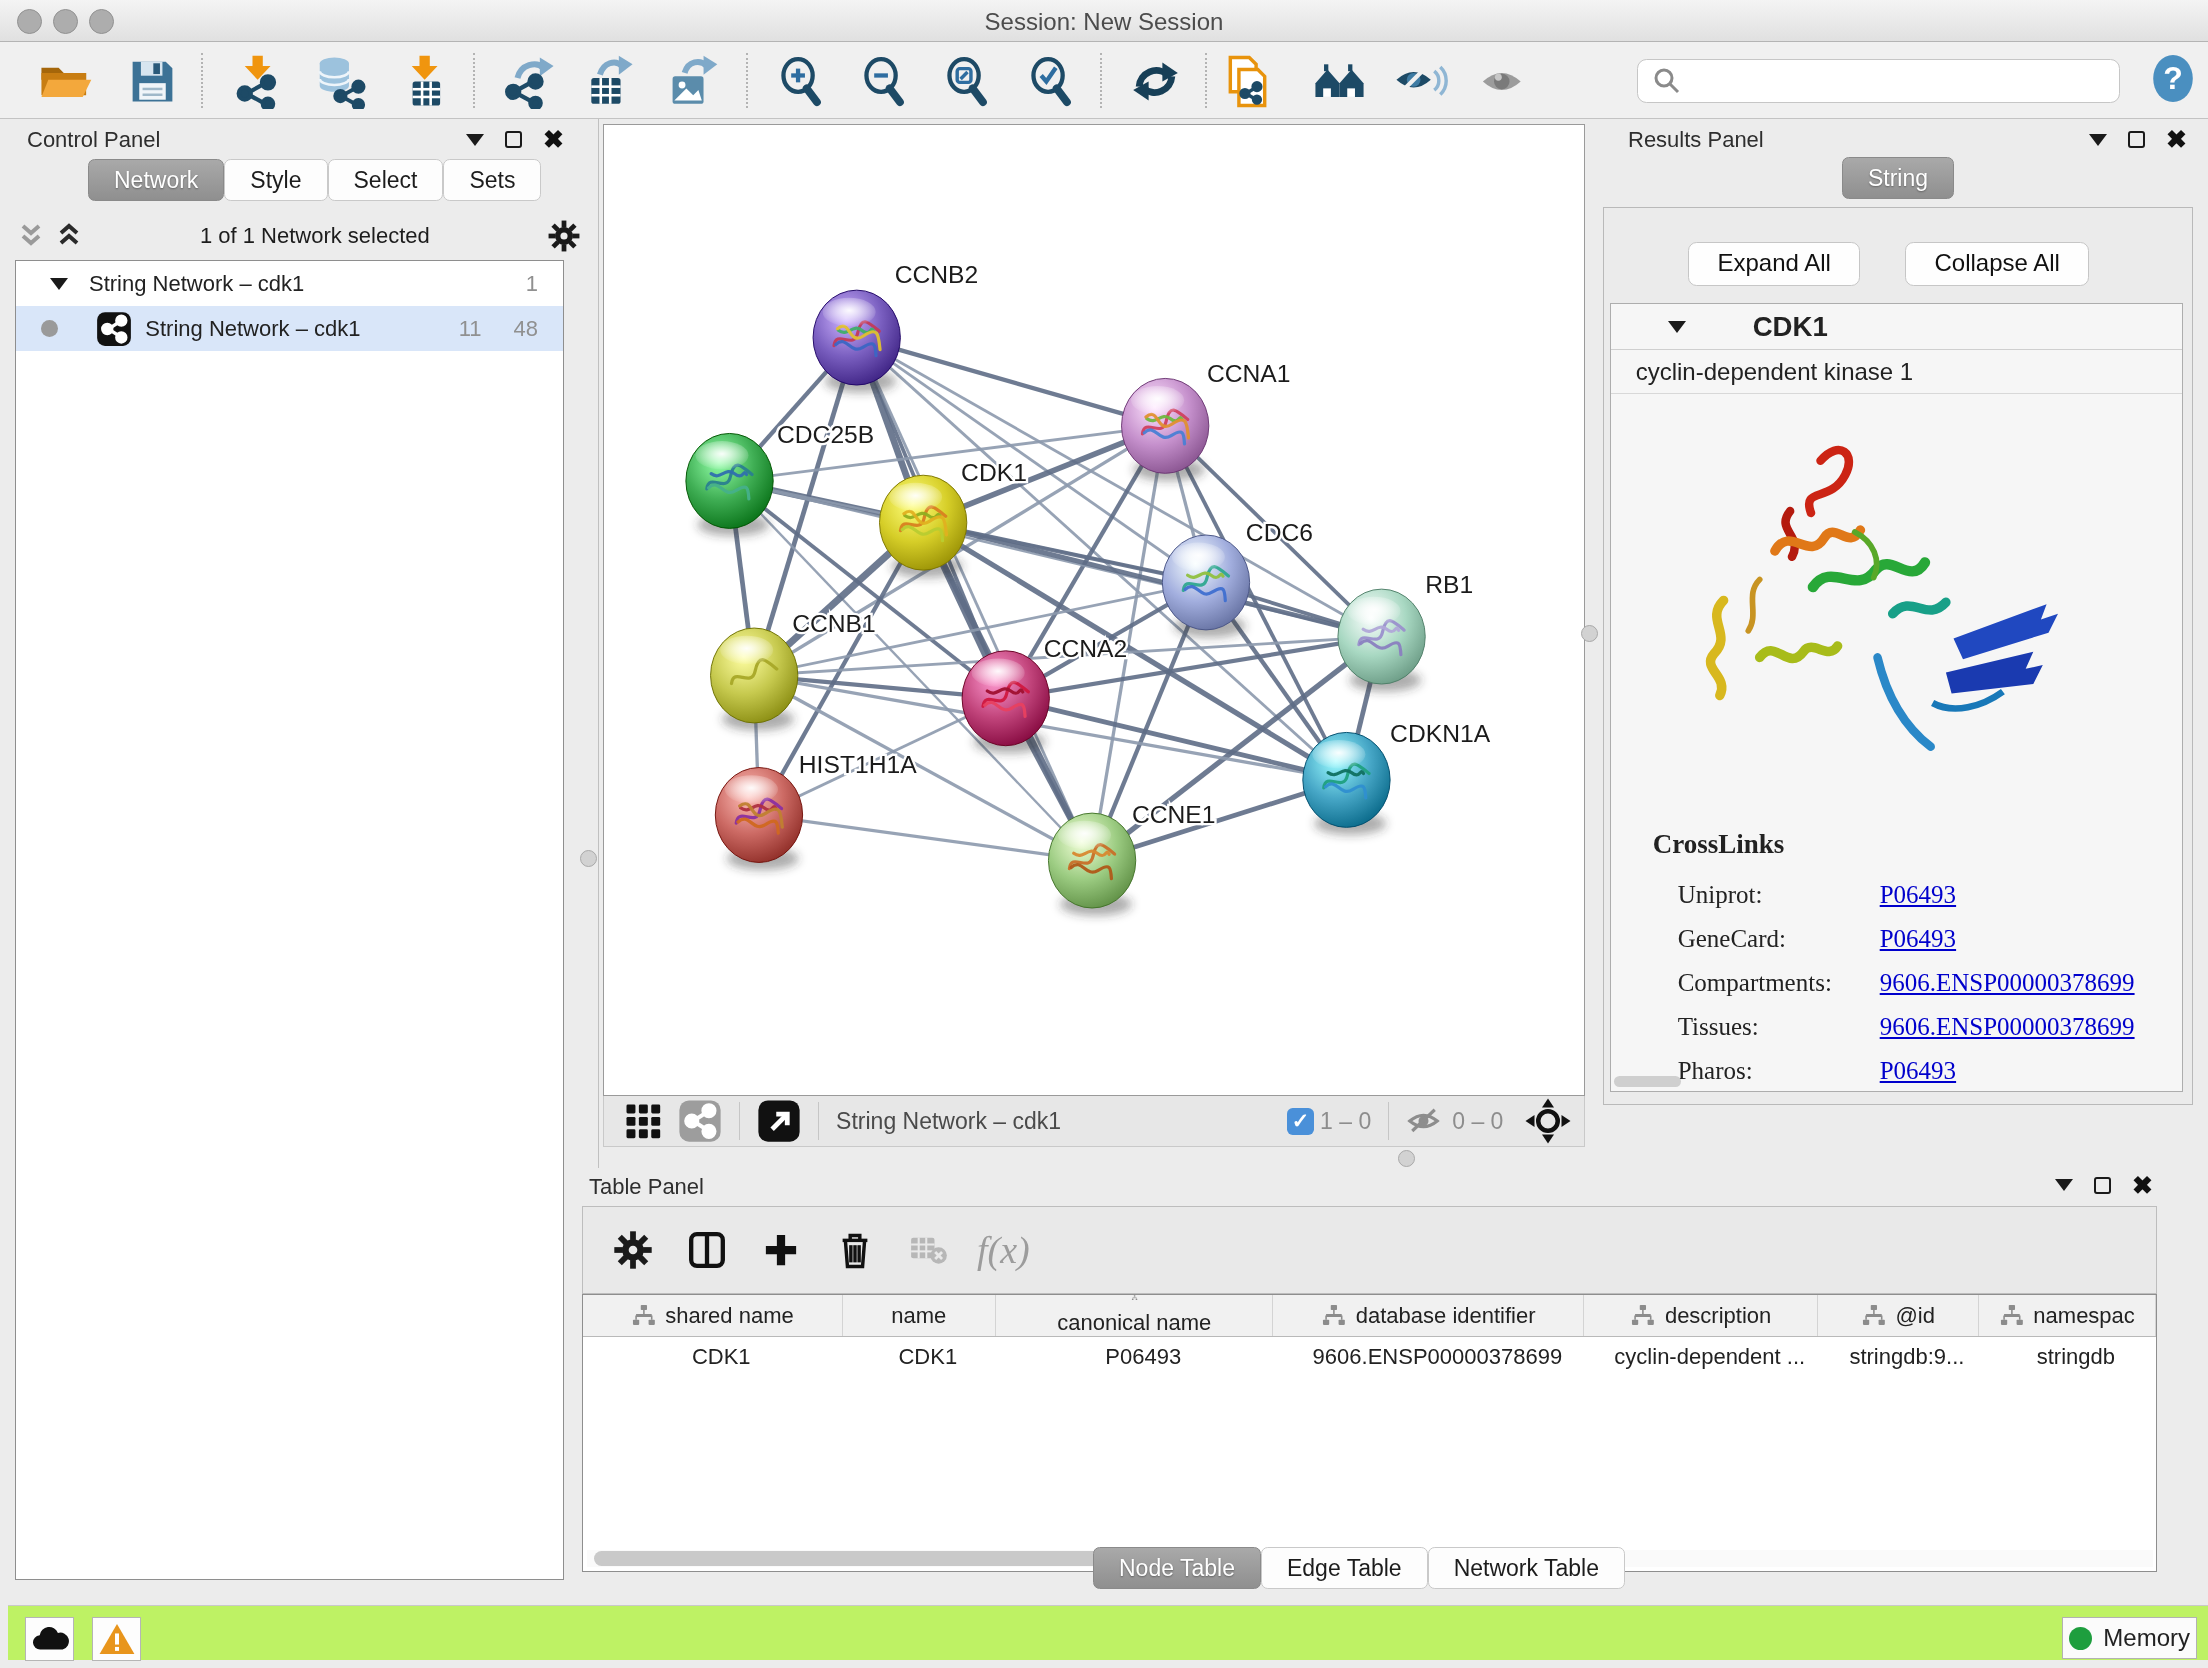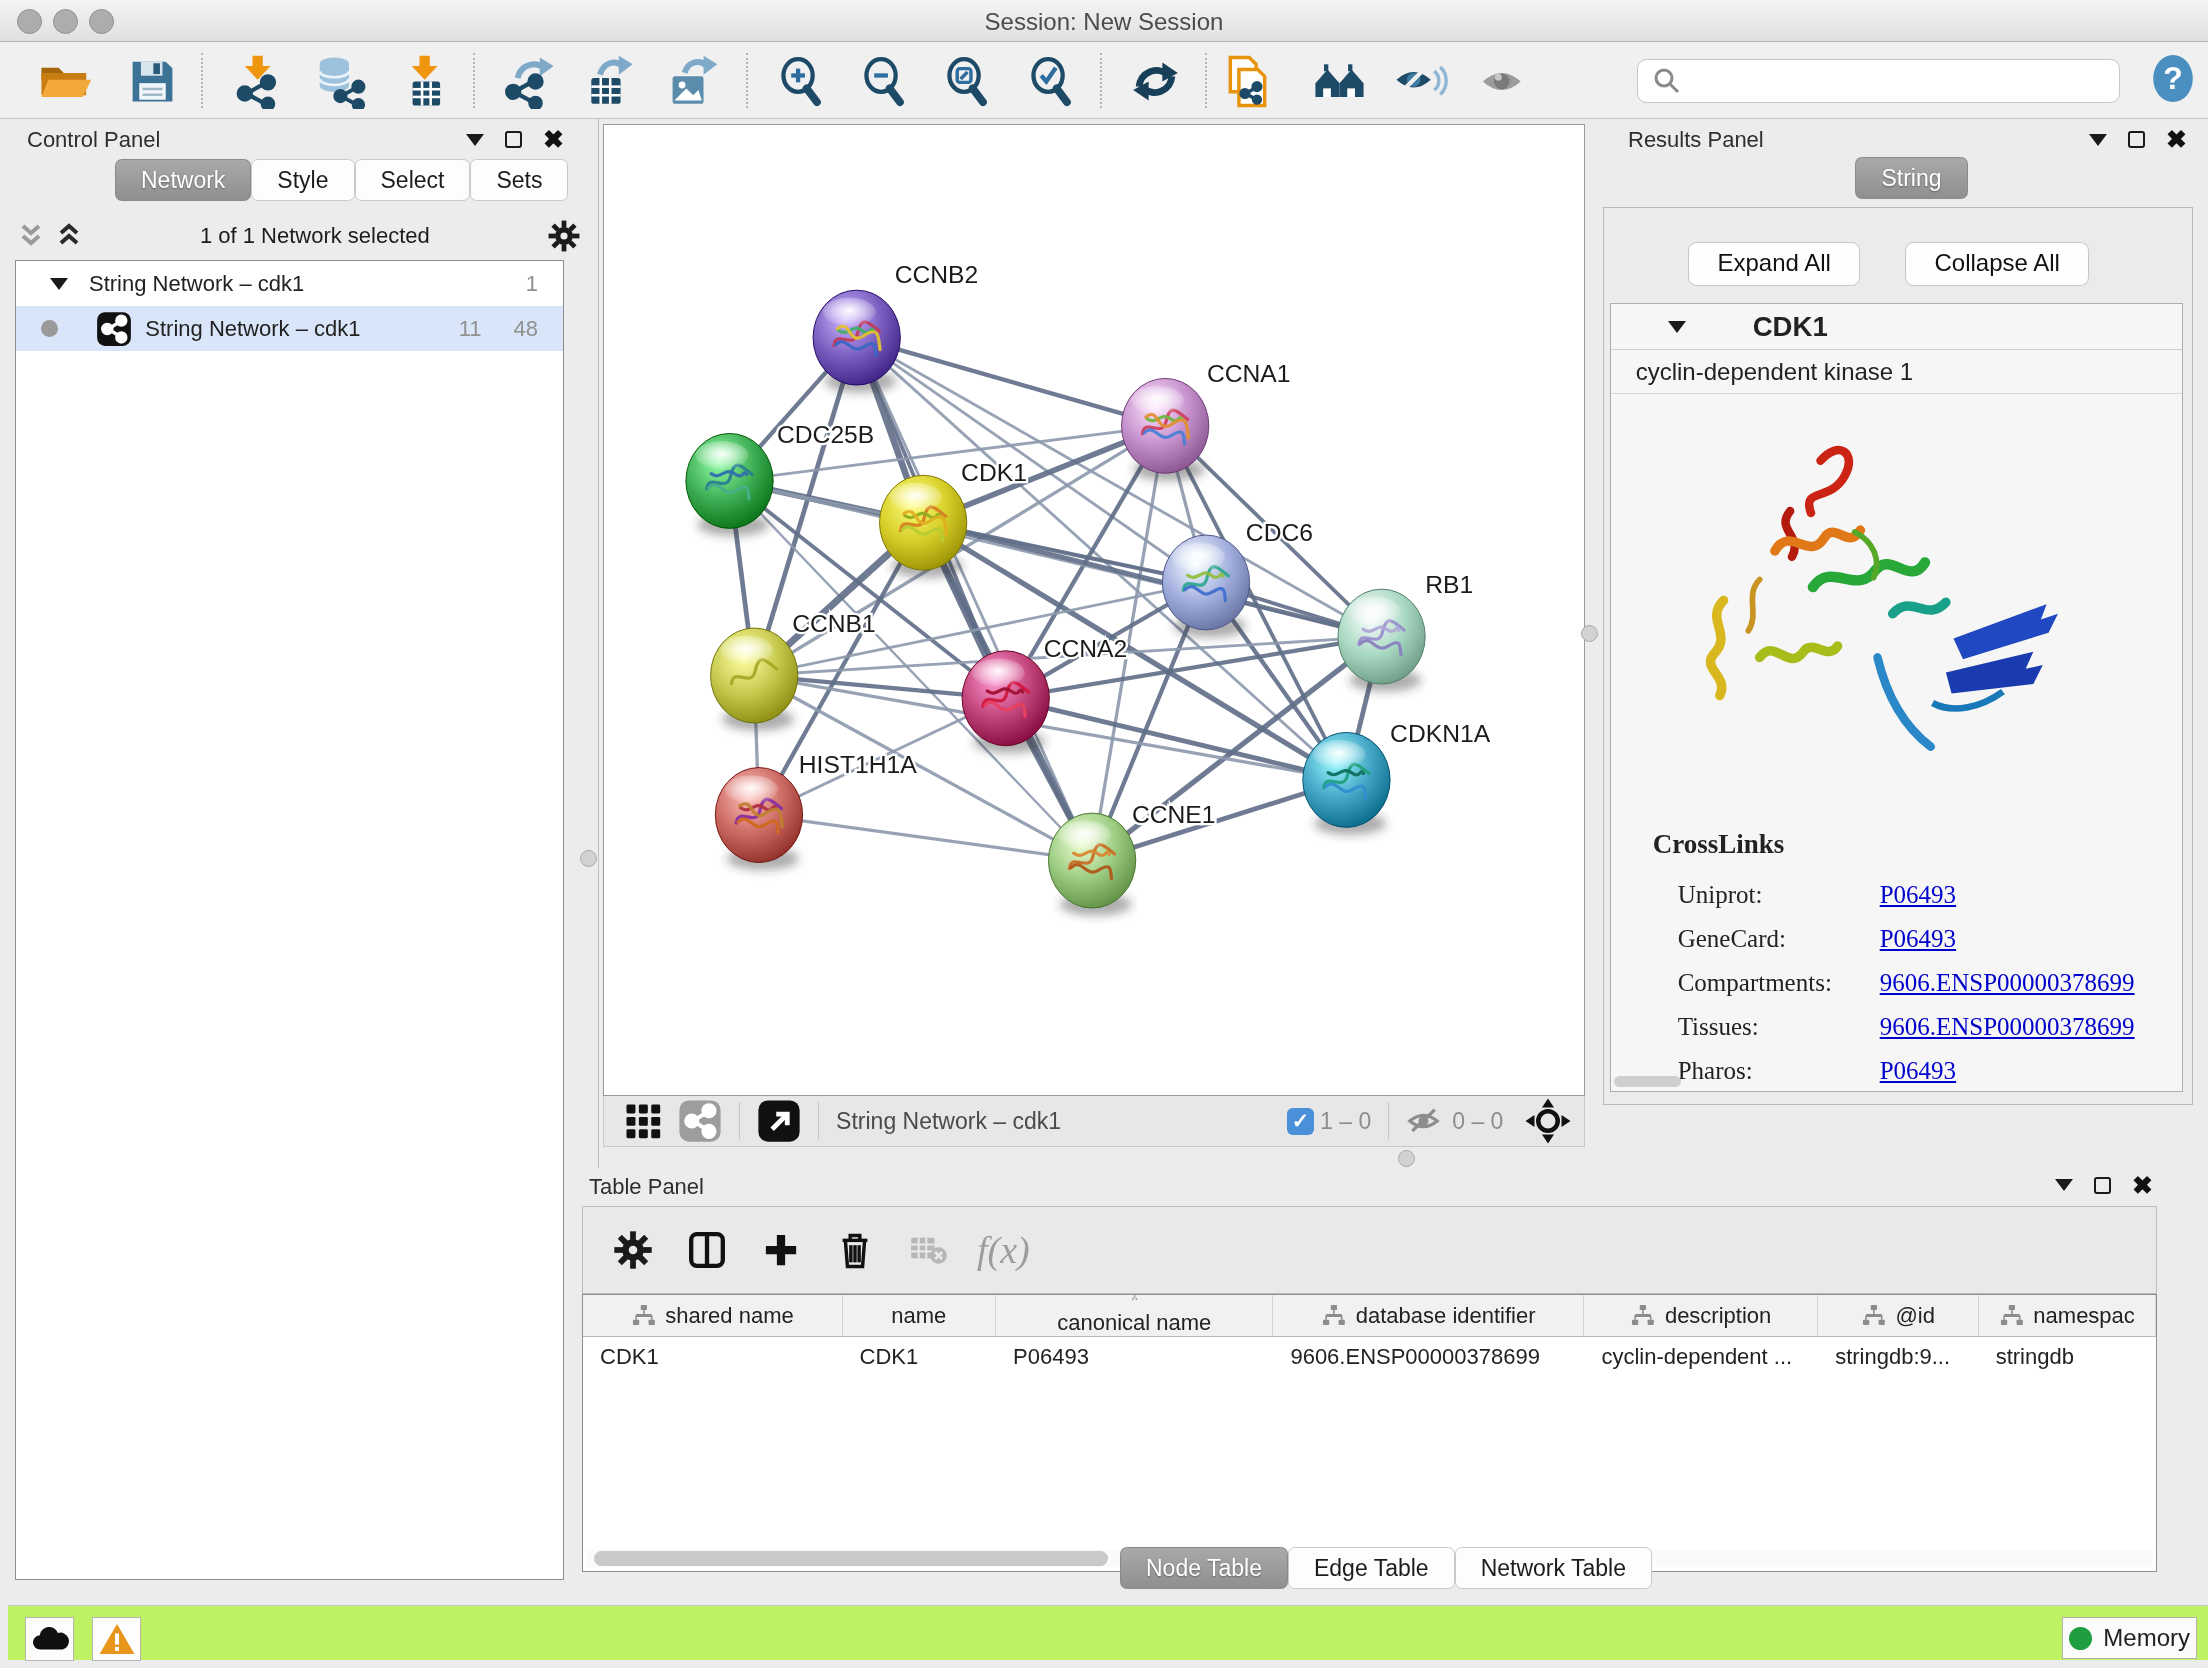--- a/index.html
+++ b/index.html
@@ -30,21 +30,21 @@
   
   .panel-title { font-size:22px; color:#2e2e2e; }
   .win-icons { position:absolute; display:flex; gap:21px; align-items:center; }
   .tri-down { width:0; height:0; border-left:9.5px solid transparent; border-right:9.5px solid transparent; border-top:12.4px solid #1a1a1a; }
   .float-box { width:17px; height:17px; border:2.9px solid #1a1a1a; border-radius:2.9px; }
   .x-icon { font-size:25px; font-weight:bold; color:#111; line-height:19px; }
 
   .tab { display:inline-block; height:42px; line-height:40px; padding:0 25px; font-size:23px;
     background:#fdfdfd; border:1px solid #c9c9c9; border-radius:6.7px; color:#1c1c1c; text-align:center; }
   .tab.sel { background:linear-gradient(#a9a9a9,#8f8f8f); color:#fff; border-color:#8a8a8a;
-    text-shadow:0 1px 1.9px rgba(0,0,0,.35);margin-left:27px; }
+    text-shadow:0 1px 1.9px rgba(0,0,0,.35); }
 
   
   #control { position:absolute; left:0; top:119px; width:599px; height:1487px;
     background:#ececec; border-right:1px solid #c0c0c0; }
   #cp-tabs { position:absolute; left:88px; top:40px; }
   #cp-selrow { position:absolute; left:15px; right:15px; top:95px; height:44px;
     display:flex; align-items:center; }
   #cp-status { flex:1; text-align:center; font-size:22px; color:#1c1c1c; }
   #cp-list { position:absolute; left:15px; top:141px; width:549px; height:1320px;
     background:#fff; border:1.9px solid #8e8e8e; }
@@ -87,21 +87,21 @@
   #res-scroll { position:absolute; left:3.8px; bottom:3.8px; width:67px; height:11.4px;
     background:#cfcfcf; border-radius:5.7px; }
 
   
   #tablepanel { position:absolute; left:565px; top:1168px; width:1609px; height:438px; background:#ececec; }
   #tp-toolbar { position:absolute; left:17px; top:38px; width:1575px; height:88px;
     background:#e9e9e9; border:1.9px solid #bdbdbd; display:flex; align-items:center; }
   .tpbtn { width:74px; height:67px; display:flex; align-items:center; justify-content:center; }
   #fx { font-family:"Liberation Serif", serif; font-style:italic; font-size:38px; color:#9c9c9c; }
   #tbl { position:absolute; left:17px; top:126px; width:1575px; height:278px;
-    background:#fff; border:1.9px solid #8e8e8e; }
+    background:#fff; border:1.9px solid #8e8e8e;text-align:center; }
   #tbl-head { display:flex; height:42px; background:#f1f1f1; border-bottom:1.9px solid #b9b9b9; }
   .th { display:flex; align-items:center; justify-content:center; gap:9.5px; font-size:22px;
     border-right:1.9px solid #d4d4d4; overflow:hidden; white-space:nowrap; }
   #tbl-row { display:flex; height:40px; align-items:center; }
   .td { font-size:22px; padding-left:17px; overflow:hidden; white-space:nowrap; }
   #hscroll { position:absolute; left:3.8px; bottom:3.8px; width:1566px; height:17px; background:#fafafa; }
   #hthumb { position:absolute; left:7.6px; top:1px; width:514px; height:15px; background:#c9c9c9; border-radius:7.6px; }
   #tp-tabs { position:absolute; left:528px; top:379px; }
 
   

